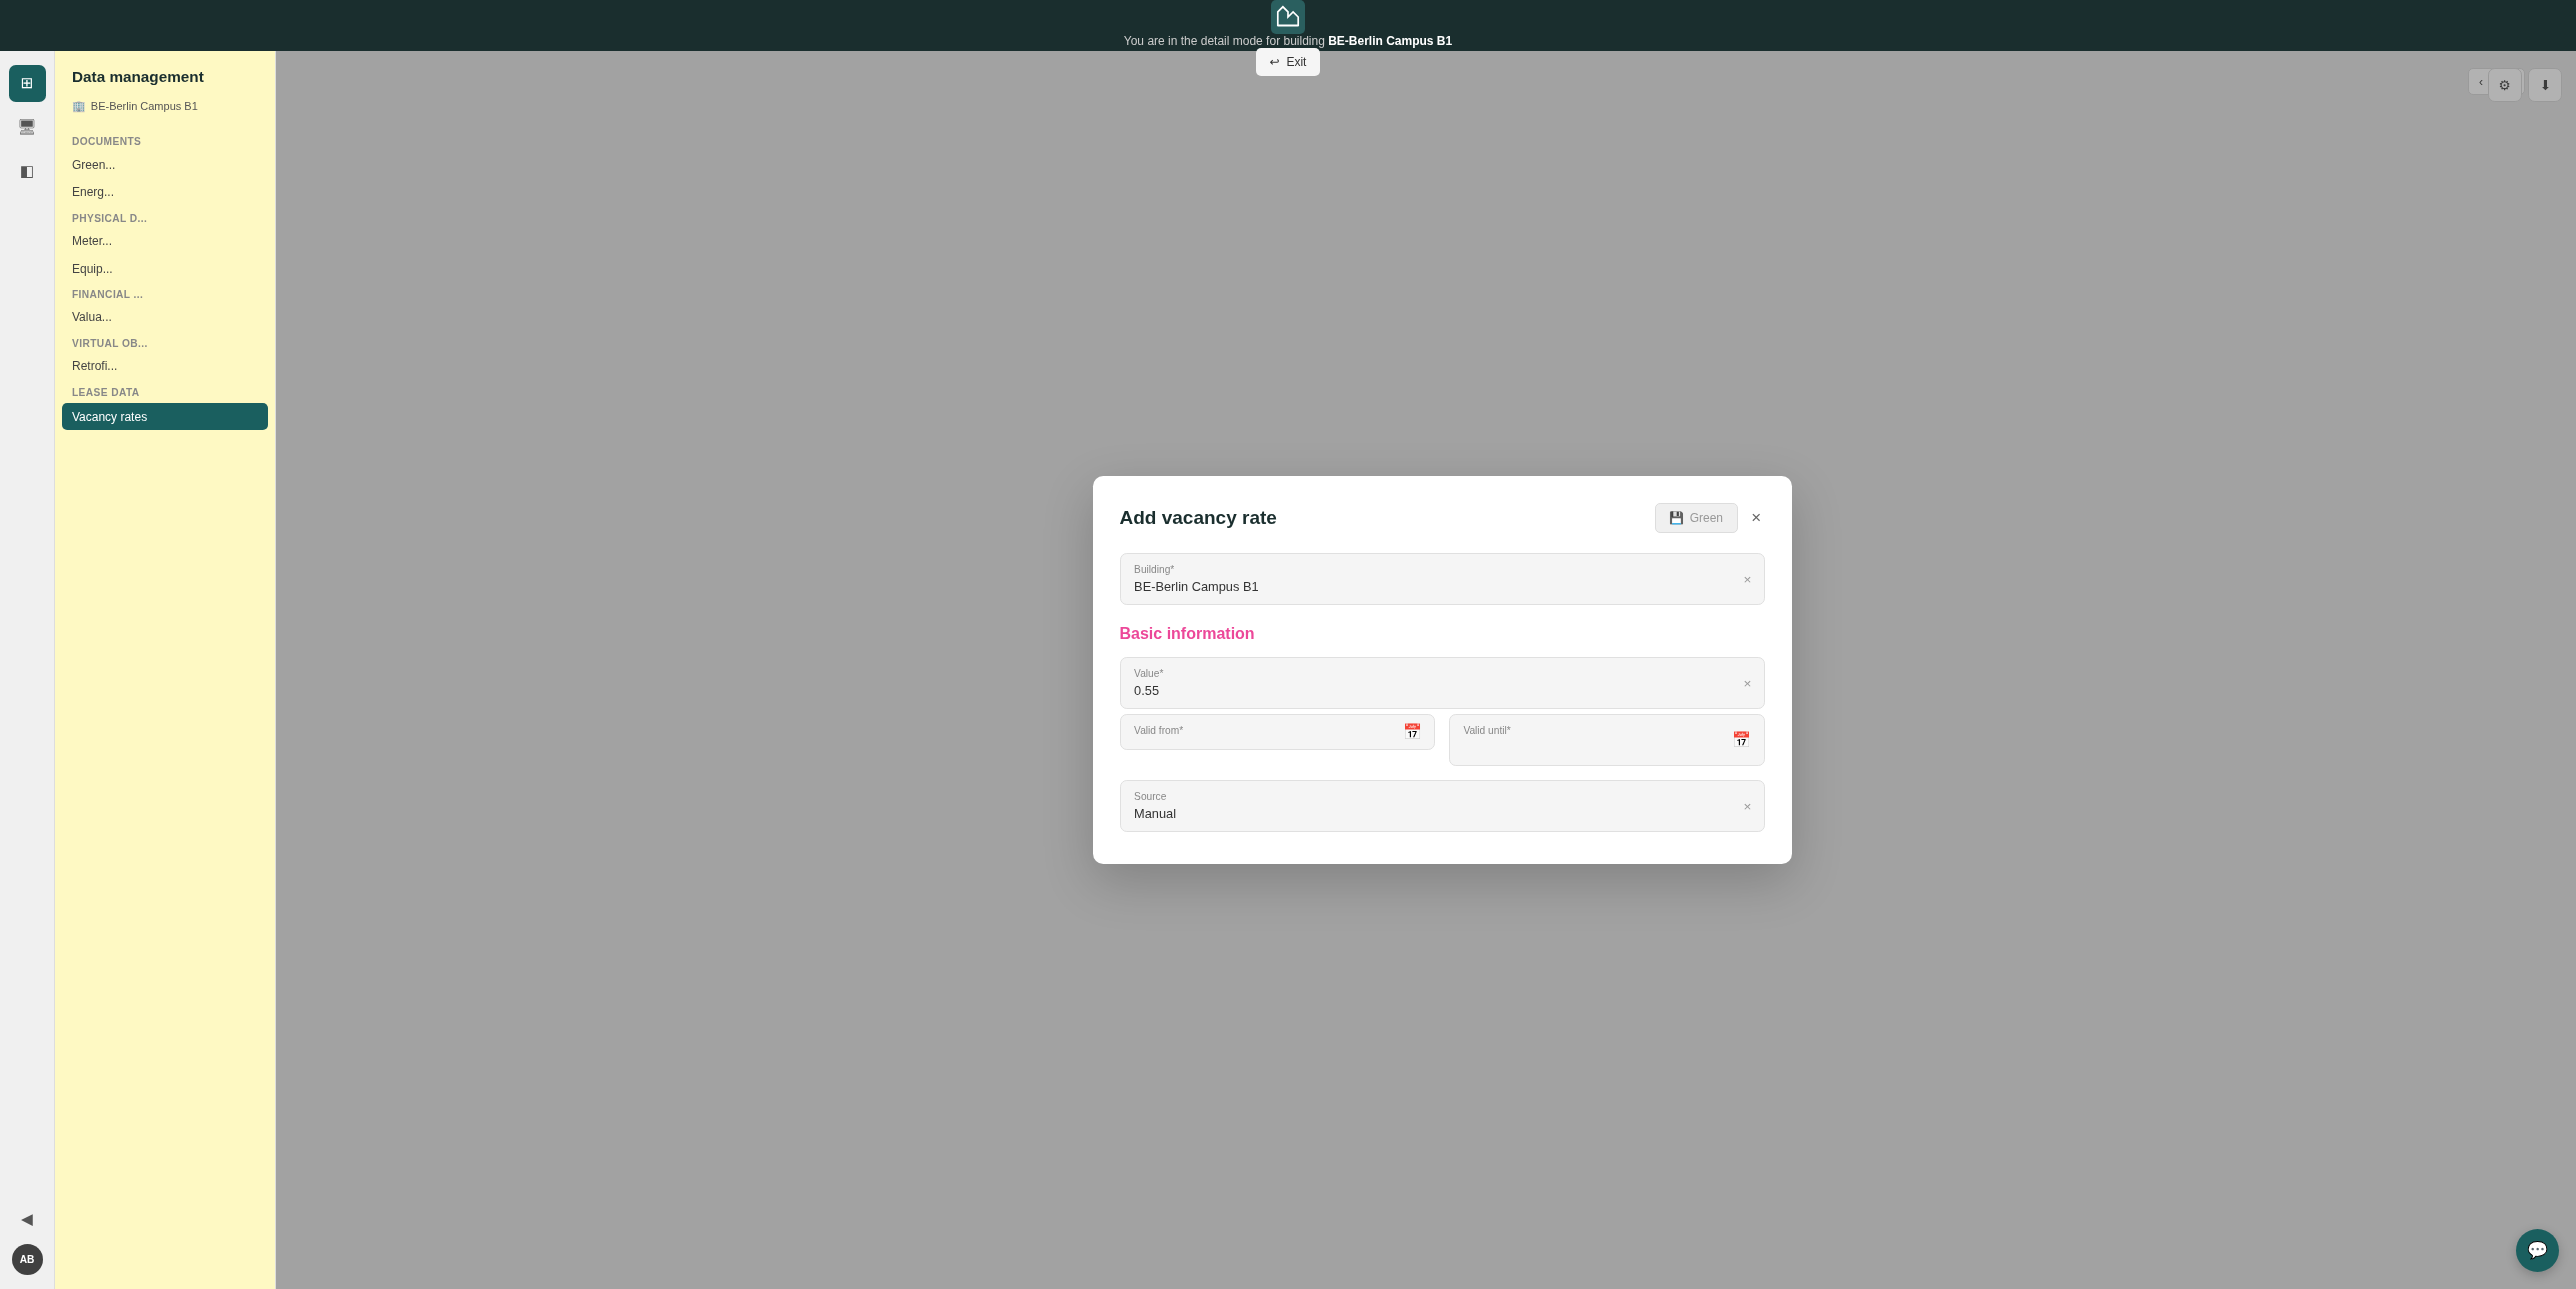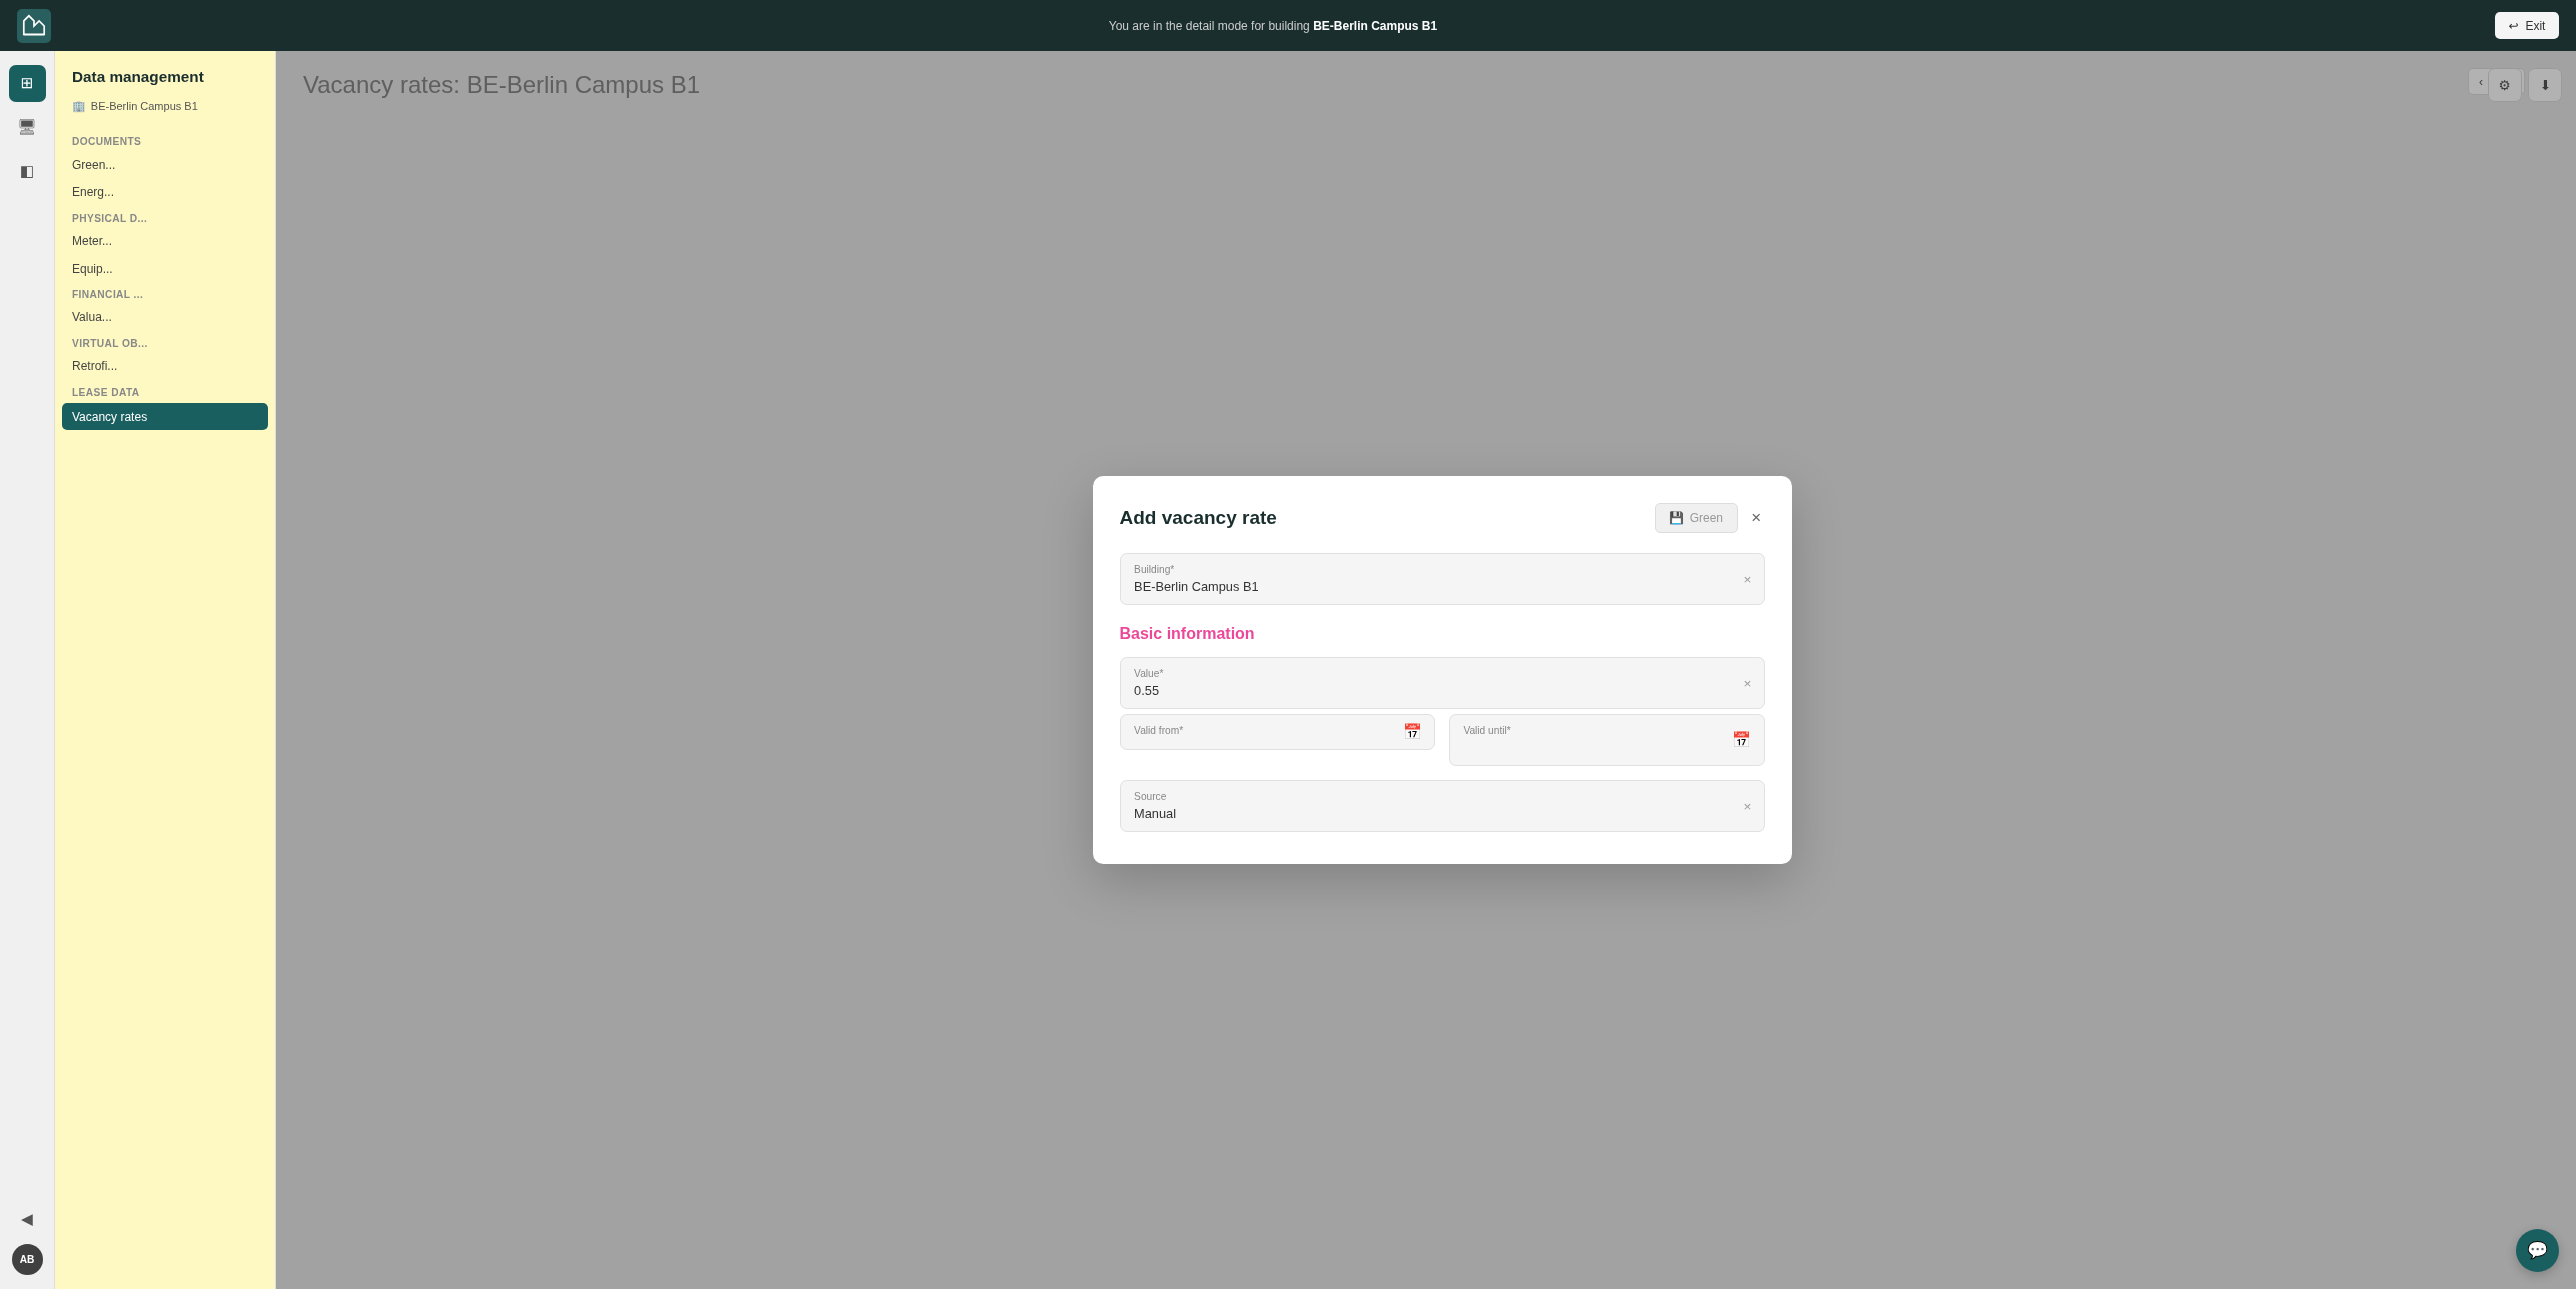--- a/index.html
+++ b/index.html
@@ -2,21 +2,21 @@
 <html style="font-size:13.6px"><head>
   <meta charset="utf-8">
   <style>
     * { box-sizing: border-box; margin: 0; padding: 0; }
     body { font-family: -apple-system, BlinkMacSystemFont, 'Segoe UI', sans-serif; background: #e8e8e8; width: 100vw; height: 100vh; overflow: hidden; }
 
     
     .top-nav {
       position: fixed; top: 0; left: 0; right: 0; height: 51px;
       background: #1a2e2e; display: flex; align-items: center; justify-content: space-between;
-      padding: 0 17px; z-index: 100;
+      padding: 0 17px; z-index: 100; flex-direction: column;
     }
     .top-nav-logo { display: flex; align-items: center; }
     .logo-icon { width: 34px; height: 34px; }
     .top-nav-center { color: #ccc; font-size: 12px; }
     .top-nav-center strong { color: #fff; }
     .exit-button {
       display: flex; align-items: center; gap: 6.8px;
       background: #f5f5f5; border: none; border-radius: 5.1px;
       padding: 6.8px 13.6px; cursor: pointer; font-size: 12px; color: #333; font-weight: 500;
     }
@@ -185,25 +185,20 @@
     <div class="left-panel-item">Valua...</div>
 
     <div class="left-panel-section">Virtual ob...</div>
     <div class="left-panel-item">Retrofi...</div>
 
     <div class="left-panel-section">Lease data</div>
     <div class="left-panel-item active-item">Vacancy rates</div>
   </div>
 
   <div class="main-content">
-    <div class="page-header">
-      <h1 class="page-title">
-        <span>Vacancy rates</span><span style="color:#888; font-weight:400;">: BE-Berlin Campus B1</span>
-      </h1>
-    </div>
 
     <div class="nav-arrows">
       <div class="nav-arrow">‹</div>
       <div class="nav-arrow">›</div>
     </div>
 
     <div class="right-toolbar">
       <div class="toolbar-btn">
         <span>⚙</span>
       </div>

